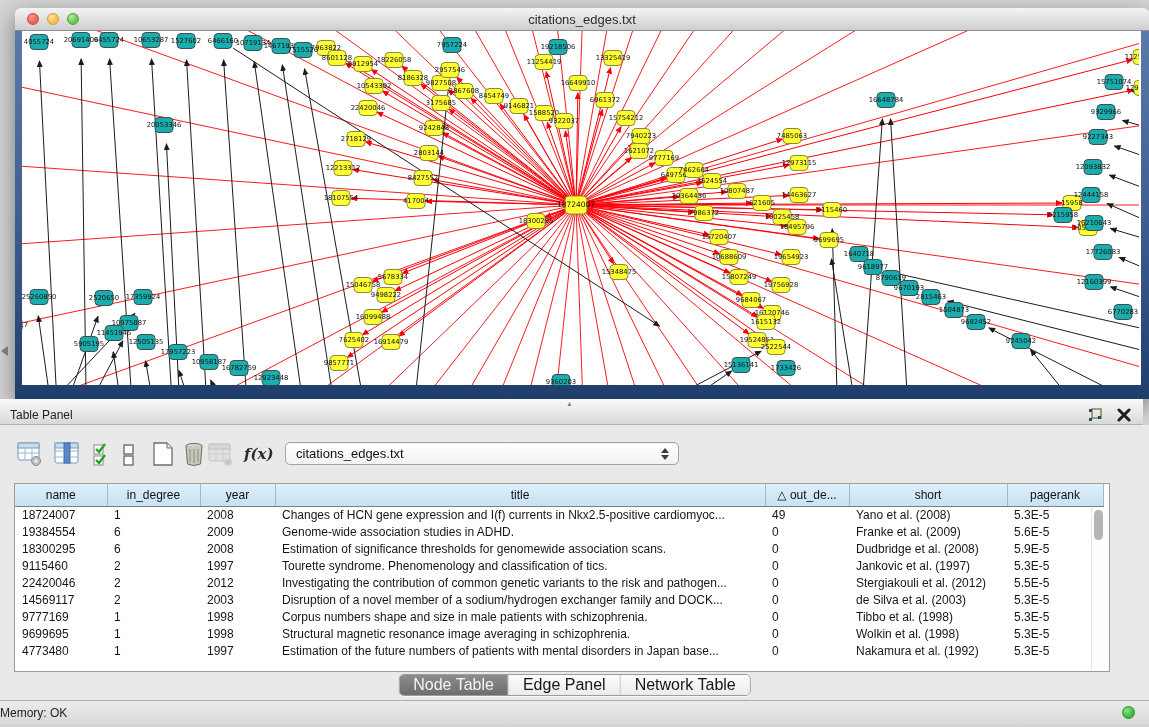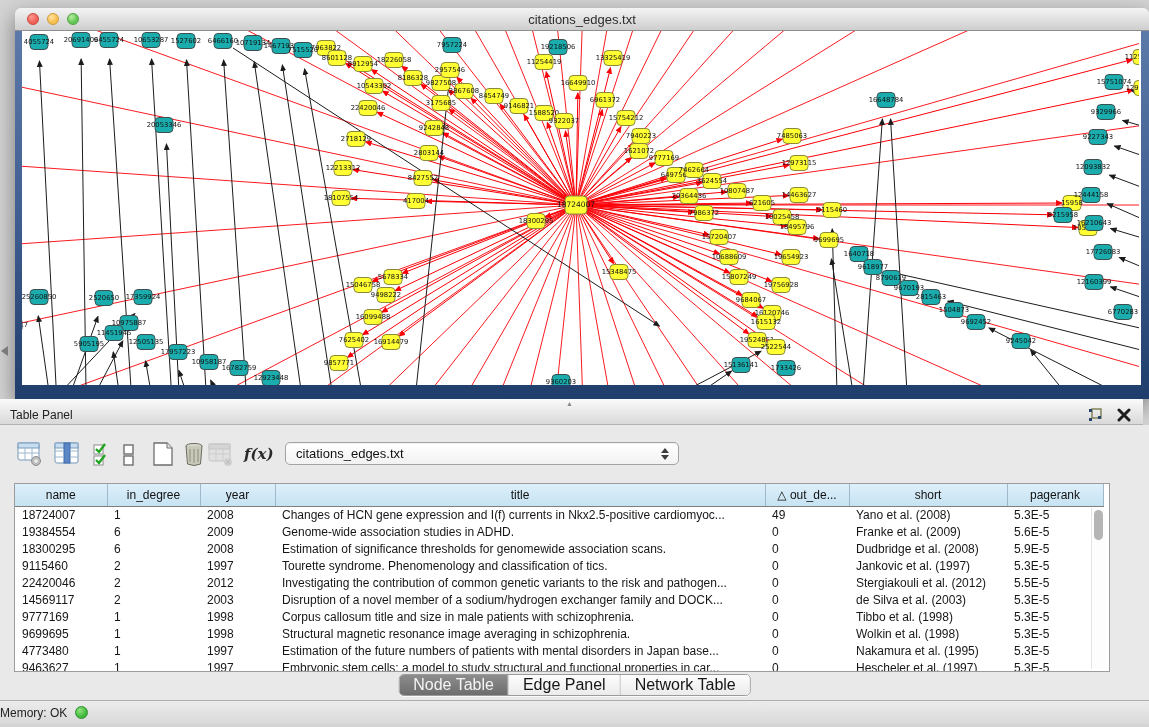--- a/index.html
+++ b/index.html
@@ -56,21 +56,21 @@
   .seg { position:absolute; left:50%; transform:translateX(-50%); top:249px; display:flex; height:22px;
     border:1px solid #9b9b9b; border-radius:5px; overflow:hidden; background:#f4f4f4; box-shadow:0 1px 0 rgba(255,255,255,.7); }
   .seg-btn { font-size:16px; padding:0 14px; display:flex; align-items:center; color:#161616;
     background:linear-gradient(#fdfdfd,#ebebeb); border-right:1px solid #bdbdbd; cursor:default; }
   .seg-btn:last-child { border-right:none; }
   .seg-btn.active { background:linear-gradient(#8d8d8d,#6d6d6d); color:#f4f4f4; }
 
   
   .status-bar { position:absolute; left:0; top:700px; width:1149px; height:24px;
     background:linear-gradient(#ececec,#d9d9d9); border-top:1px solid #adadad;
-    display:flex; align-items:center; justify-content:flex-start; }
+    display:flex; align-items:center; justify-content:space-between; }
   .mem-label { font-size:12px; color:#222; margin-right:8px; }
   .led { width:13px; height:13px; border-radius:50%; margin-right:14px;
     background:radial-gradient(circle at 35% 30%, #8fe27f,#3db83a 65%); border:1px solid #2f8f2f; }
 
   .collapse-arrow { position:absolute; left:1px; top:346px; width:0; height:0;
     border-top:5px solid transparent; border-bottom:5px solid transparent; border-right:7px solid #7a7a7a; }
 </style>
 </head>
 <body>
 
@@ -854,50 +854,41 @@
               <td>2003</td>
               <td>Disruption of a novel member of a sodium/hydrogen exchanger family and DOCK...</td>
               <td>0</td>
               <td>de Silva et al. (2003)</td>
               <td>5.3E-5</td>
             </tr>
             <tr>
               <td>9777169</td>
               <td>1</td>
               <td>1998</td>
-              <td>Corpus callosum title and size in male patients with schizophrenia.</td>
+              <td>Corpus numbers shape and size in male patients with schizophrenia.</td>
               <td>0</td>
               <td>Tibbo et al. (1998)</td>
               <td>5.3E-5</td>
             </tr>
             <tr>
               <td>9699695</td>
               <td>1</td>
               <td>1998</td>
               <td>Structural magnetic resonance image averaging in schizophrenia.</td>
               <td>0</td>
               <td>Wolkin et al. (1998)</td>
               <td>5.3E-5</td>
             </tr>
             <tr>
               <td>4773480</td>
               <td>1</td>
               <td>1997</td>
               <td>Estimation of the future numbers of patients with mental disorders in Japan base...</td>
               <td>0</td>
-              <td>Nakamura et al. (1995)</td>
-              <td>5.3E-5</td>
-            </tr>
-            <tr>
-              <td>9463627</td>
-              <td>1</td>
-              <td>1997</td>
-              <td>Embryonic stem cells: a model to study structural and functional properties in car...</td>
-              <td>0</td>
-              <td>Hescheler et al. (1997)</td>
+              <td>Nakamura et al. (1992)</td>
               <td>5.3E-5</td>
             </tr>
           </tbody>
       </table>
       <div class="vscroll">
         <div class="vthumb"></div>
       </div>
     </div>
 
     <div class="seg" id="seg-tabs">

